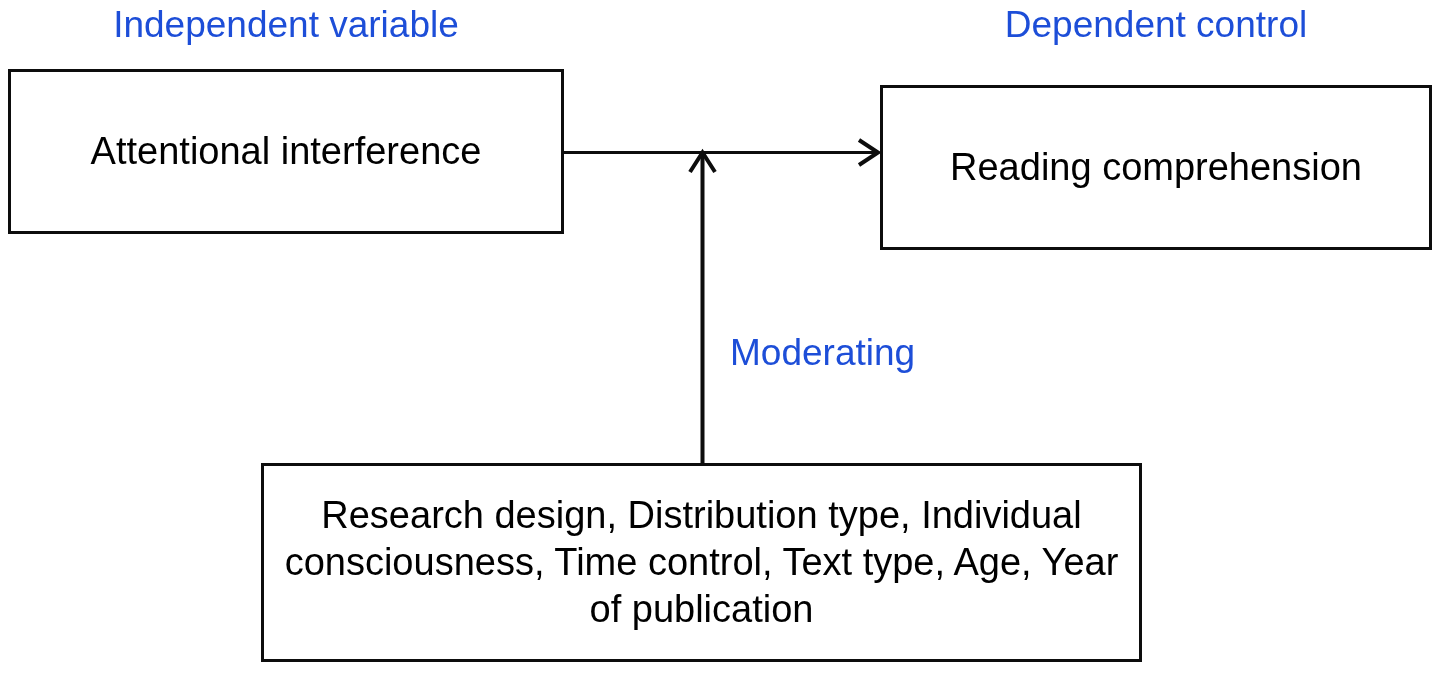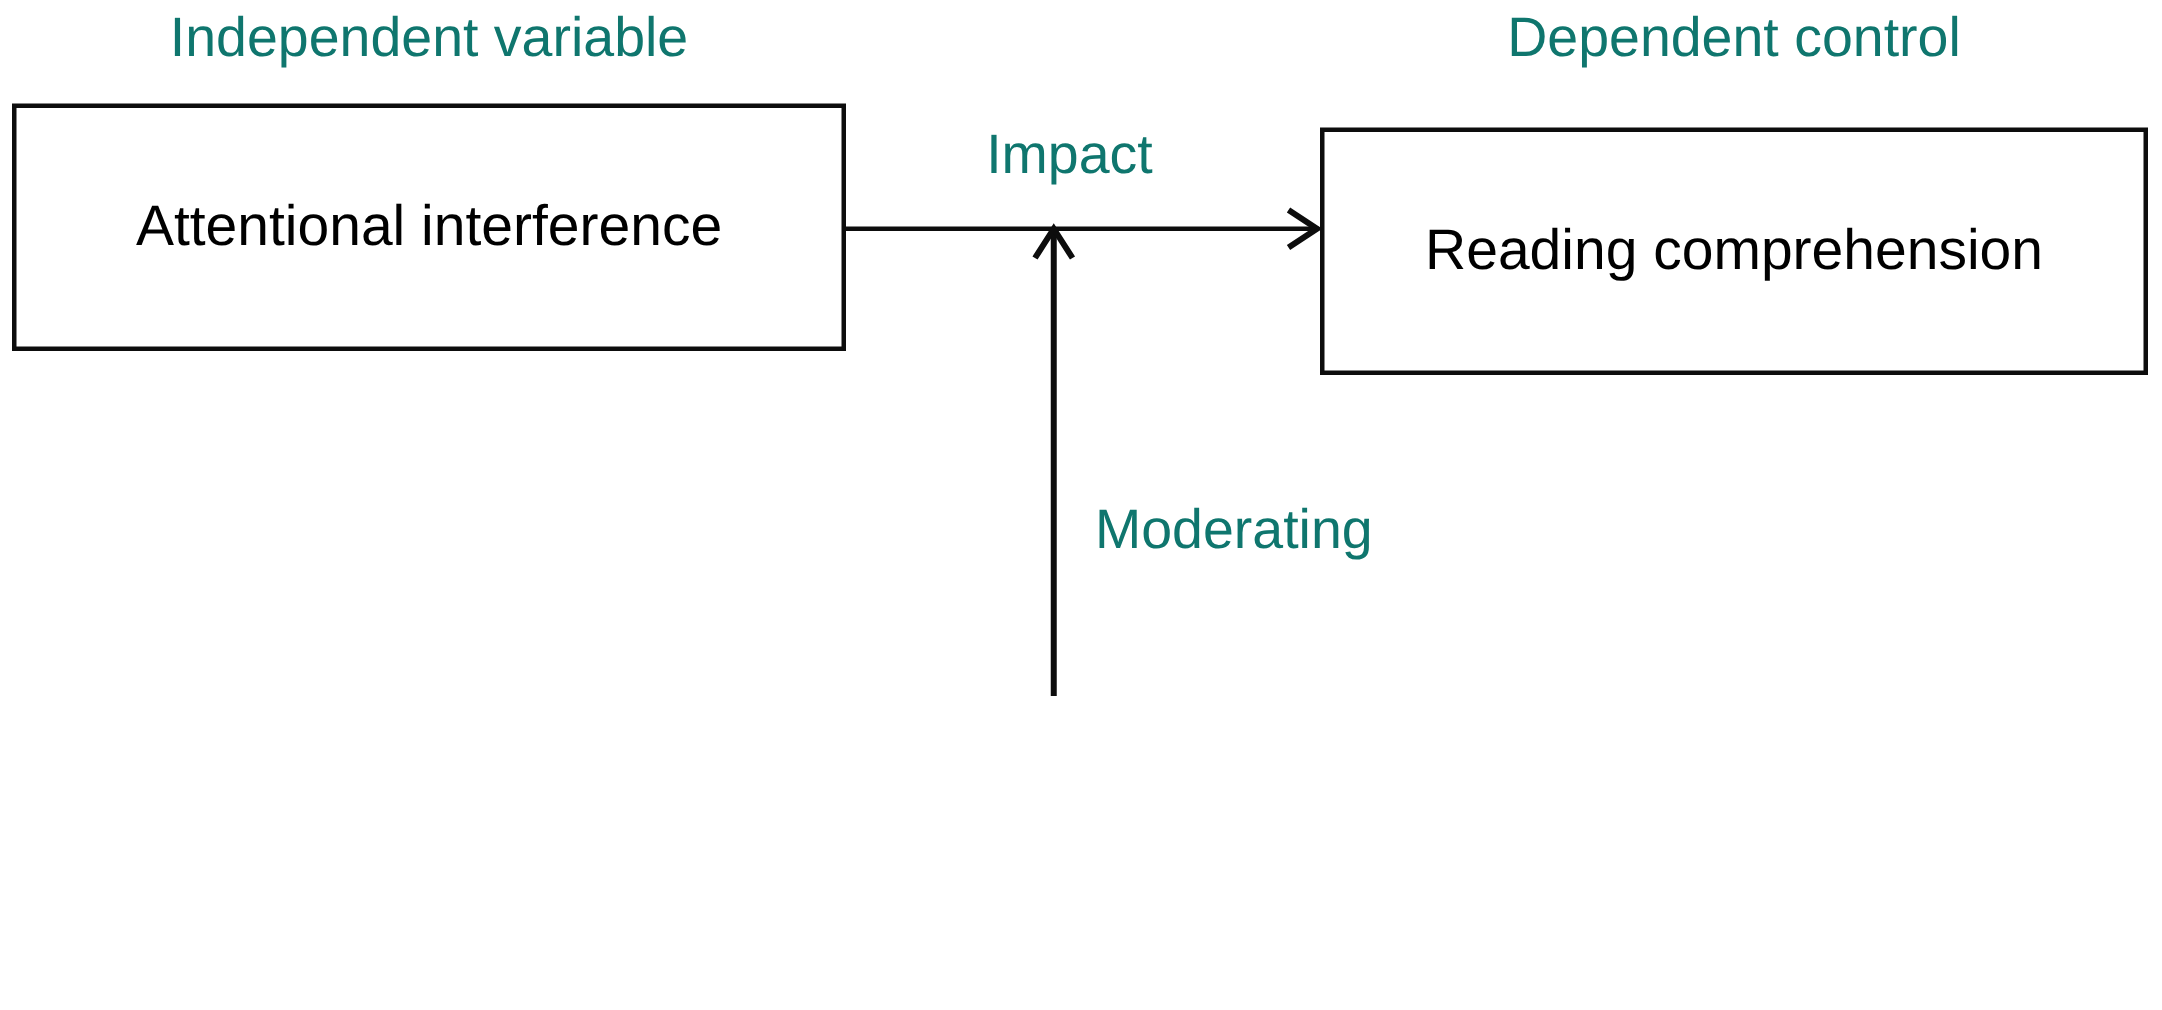--- a/index.html
+++ b/index.html
@@ -13,21 +13,21 @@
     height: 673px;
     background: #ffffff;
     overflow: hidden;
     font-family: "Liberation Sans", sans-serif;
     color: #000000;
   }
   .label {
     position: absolute;
     font-size: 37px;
     line-height: 1.0;
-    color: #0f766e;
+    color: #1d4ed8;
     white-space: nowrap;
     text-align: center;
   }
   .box {
     position: absolute;
     box-sizing: border-box;
     border: 3px solid #0d0d0d;
     background: #ffffff;
     display: flex;
     align-items: center;
@@ -112,22 +112,24 @@
   <div class="label" id="dv-header">Dependent control</div>
 
   <div class="box" id="box-iv">
     <span class="box-text">Attentional interference</span>
   </div>
 
   <div class="box" id="box-dv">
     <span class="box-text">Reading comprehension</span>
   </div>
 
+  <div class="box" id="box-mod">
+    <span class="box-text">Research design, Distribution type, Individual consciousness, Time control, Text type, Age, Year of publication</span>
+  </div>
 
-  <div class="label" id="impact-label">Impact</div>
 
   <div class="label" id="moderating-label">Moderating</div>
 
   <svg id="connectors" viewBox="0 0 1441 673">
 
     <g>
       <line x1="564" y1="152.5" x2="879" y2="152.5" stroke-width="3"></line>
       <polyline points="859,140 878,152.5 859,165" stroke-width="4" stroke-linecap="butt" stroke-linejoin="miter"></polyline>
     </g>
 

